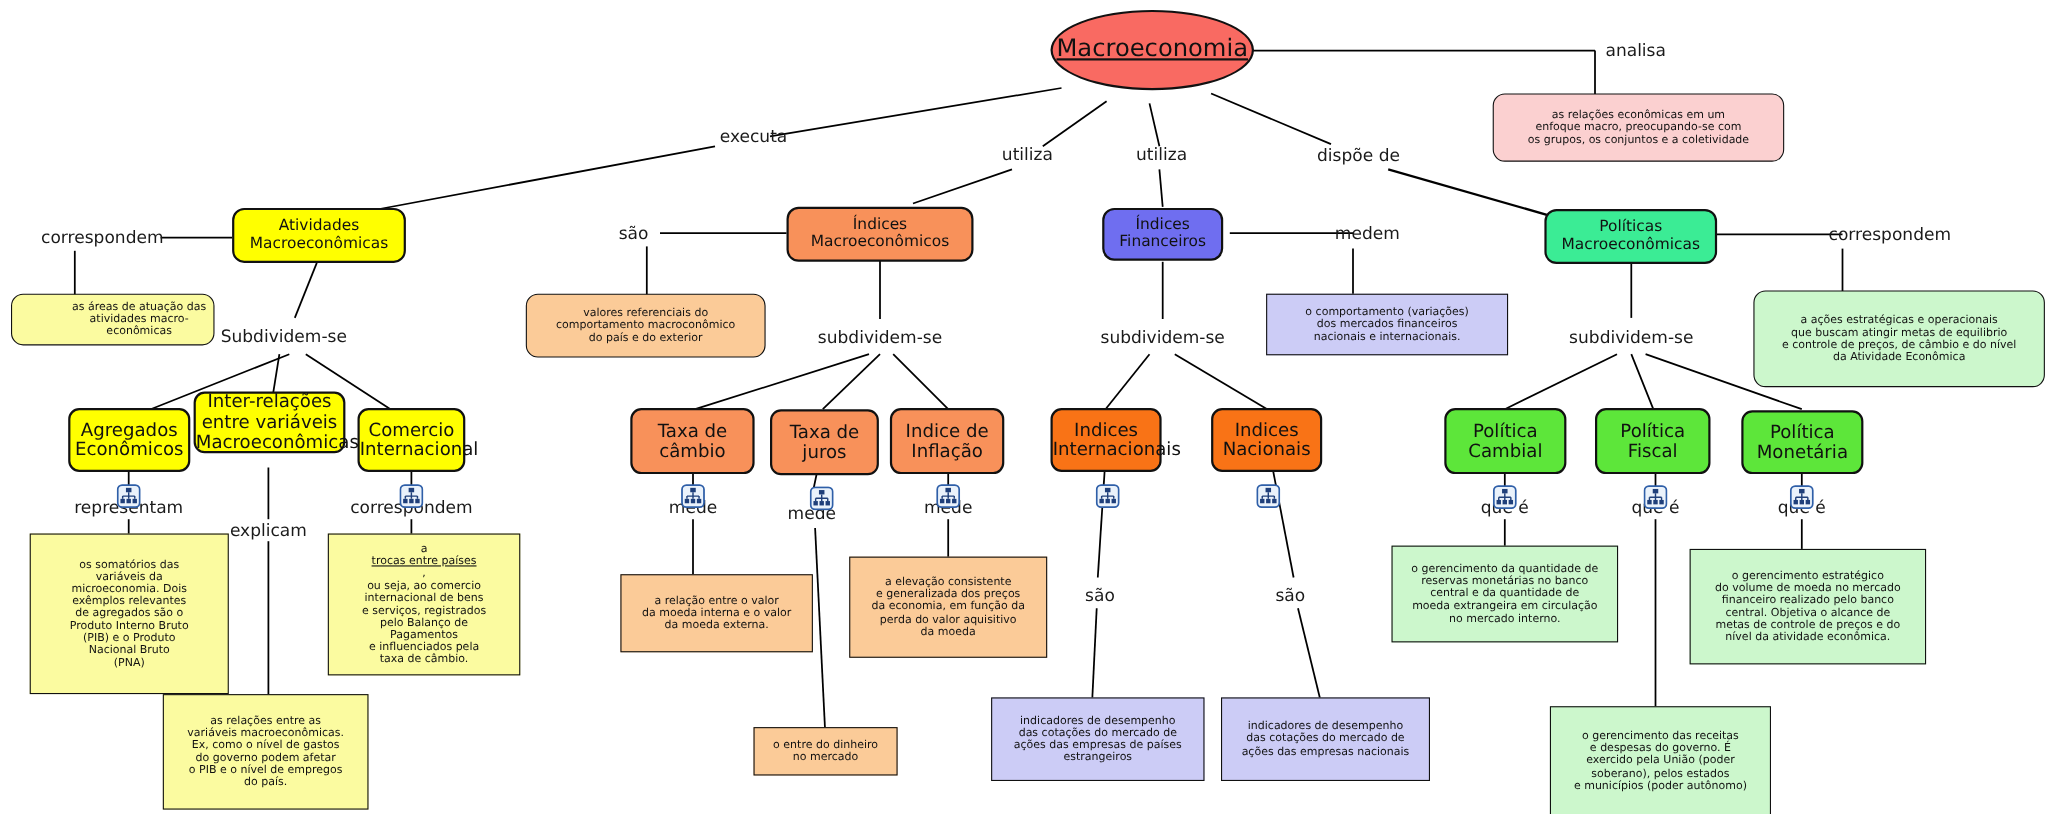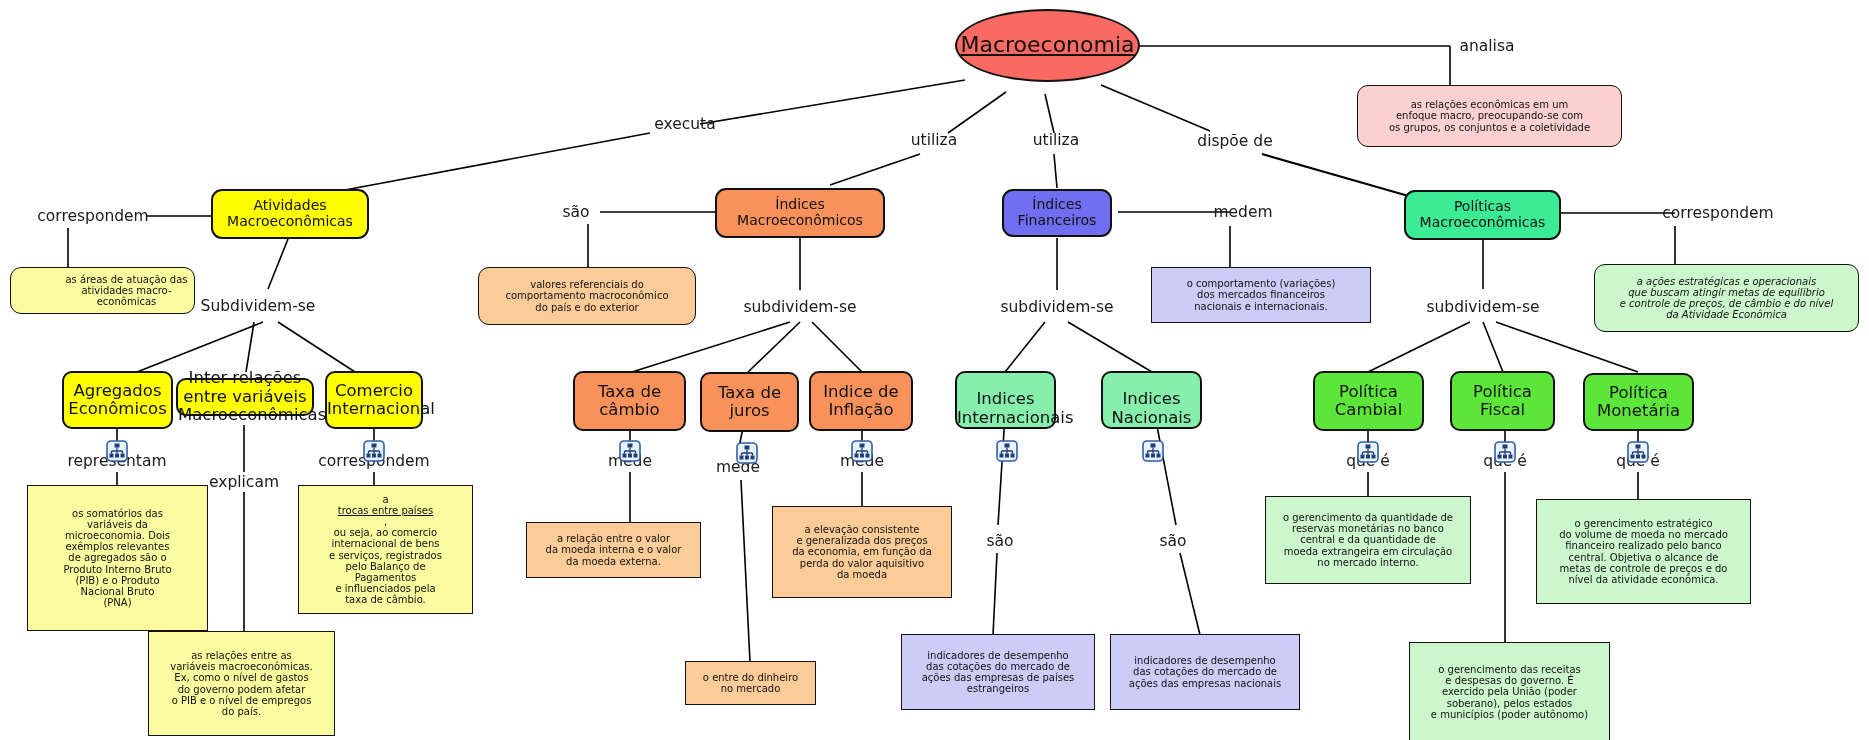--- a/index.html
+++ b/index.html
@@ -25,21 +25,21 @@
   
   .n-main{border:2.2px solid #111;border-radius:11px;font-size:14px;color:#111;}
   .n-yellow{background:#ffff00;}
   .n-orange{background:#f8915a;}
   .n-blue{background:#6f6ef0;}
   .n-green{background:#3bec95;}
   
   .n-sub{border:2px solid #111;border-radius:10px;font-size:16.5px;color:#111;}
   .s-yellow{background:#ffff00;}
   .s-orange{background:#f8915a;justify-content:center;}
-  .s-blue{background:#86efac;align-items:flex-end;}
+  .s-blue{background:#f97316;}
   .s-green{background:#5de63a;}
   
   .n-desc{font-size:10px;color:#111;border:1.6px solid #111;}
   .d-pink{background:#fbd0d0;border-radius:11px;}
   .d-yellowr{background:#fbfba0;border-radius:11px;}
   .d-yellow{background:#fbfba0;border-radius:0;}
   .d-orange-r{background:#fbcb98;border-radius:11px;}
   .d-orange{background:#fbcb98;border-radius:0;}
   .d-blue{background:#ccccf6;border-radius:0;}
   .d-green-r{background:#ccf7cc;border-radius:11px;}
@@ -192,21 +192,21 @@
 </div>
 <svg class="badge" style="left:106px;top:440px;" viewBox="0 0 22 22">
   <rect x="1" y="1" width="20" height="20" rx="4" fill="#eaf2fb" stroke="#2f5fa8" stroke-width="1.6"></rect>
   <rect x="8.5" y="3.5" width="5" height="4" fill="#1f3f7a"></rect>
   <path d="M11 7.5 L11 11 M5.5 11 L16.5 11 M5.5 11 L5.5 13.5 M11 11 L11 13.5 M16.5 11 L16.5 13.5" stroke="#1f3f7a" stroke-width="1.3" fill="none"></path>
   <rect x="3.5" y="13.5" width="4" height="4" fill="#1f3f7a"></rect>
   <rect x="9" y="13.5" width="4" height="4" fill="#1f3f7a"></rect>
   <rect x="14.5" y="13.5" width="4" height="4" fill="#1f3f7a"></rect>
 </svg>
 
-<div class="node n-sub s-yellow" style="left:176px;top:378px;width:138px;height:38px;text-align:center;">
+<div class="node n-sub s-yellow" style="left:176px;top:356px;width:138px;height:56px;text-align:center;">
   <span>Inter-relações
 entre variáveis
 Macroeconômicas</span>
 </div>
 
 <div class="node n-sub s-yellow" style="left:325px;top:371px;width:98px;height:58px;">
   <span>Comercio
 Internacional</span>
 </div>
 <svg class="badge" style="left:363px;top:440px;" viewBox="0 0 22 22">
@@ -290,21 +290,21 @@
 </div>
 <svg class="badge" style="left:851px;top:440px;" viewBox="0 0 22 22">
   <rect x="1" y="1" width="20" height="20" rx="4" fill="#eaf2fb" stroke="#2f5fa8" stroke-width="1.6"></rect>
   <rect x="8.5" y="3.5" width="5" height="4" fill="#1f3f7a"></rect>
   <path d="M11 7.5 L11 11 M5.5 11 L16.5 11 M5.5 11 L5.5 13.5 M11 11 L11 13.5 M16.5 11 L16.5 13.5" stroke="#1f3f7a" stroke-width="1.3" fill="none"></path>
   <rect x="3.5" y="13.5" width="4" height="4" fill="#1f3f7a"></rect>
   <rect x="9" y="13.5" width="4" height="4" fill="#1f3f7a"></rect>
   <rect x="14.5" y="13.5" width="4" height="4" fill="#1f3f7a"></rect>
 </svg>
 
-<div class="node n-desc d-orange" style="left:526px;top:522px;width:175px;height:56px;">
+<div class="node n-desc d-orange" style="left:564px;top:522px;width:175px;height:71px;">
   <span>a relação entre o valor
 da moeda interna e o valor
 da moeda externa.</span>
 </div>
 
 <div class="node n-desc d-orange" style="left:685px;top:661px;width:131px;height:44px;">
   <span>o entre do dinheiro
 no mercado</span>
 </div>
 
@@ -362,21 +362,21 @@
 <div class="node n-desc d-blue" style="left:1110px;top:634px;width:190px;height:76px;">
   <span>indicadores de desempenho
 das cotações do mercado de
 ações das empresas nacionais</span>
 </div>
 
 <div class="node n-main n-green" style="left:1404px;top:190px;width:157px;height:50px;">
   <span>Políticas
 Macroeconômicas</span>
 </div>
-<div class="node n-desc d-green-r" style="left:1594px;top:264px;width:265px;height:68px;font-style:italic;">
+<div class="node n-desc d-green-r" style="left:1594px;top:264px;width:265px;height:88px;">
   <span>a ações estratégicas e operacionais
 que buscam atingir metas de equilibrio
 e controle de preços, de câmbio e do nível
 da Atividade Econômica</span>
 </div>
 
 <div class="node n-sub s-green" style="left:1313px;top:371px;width:111px;height:60px;">
   <span>Política
 Cambial</span>
 </div>

